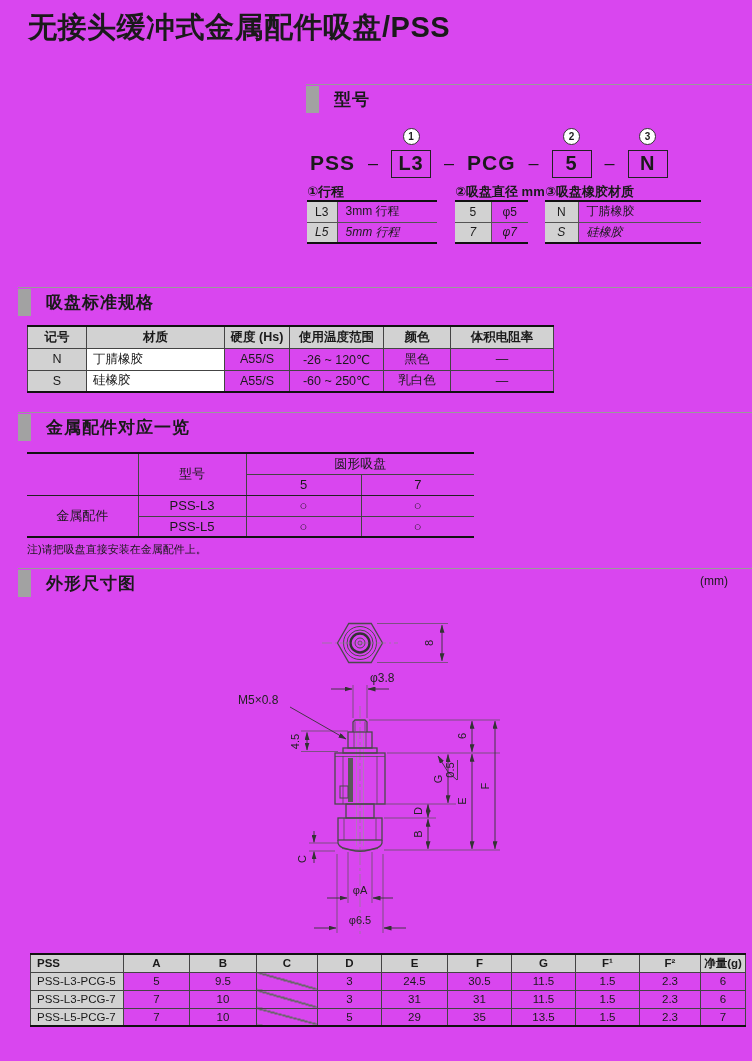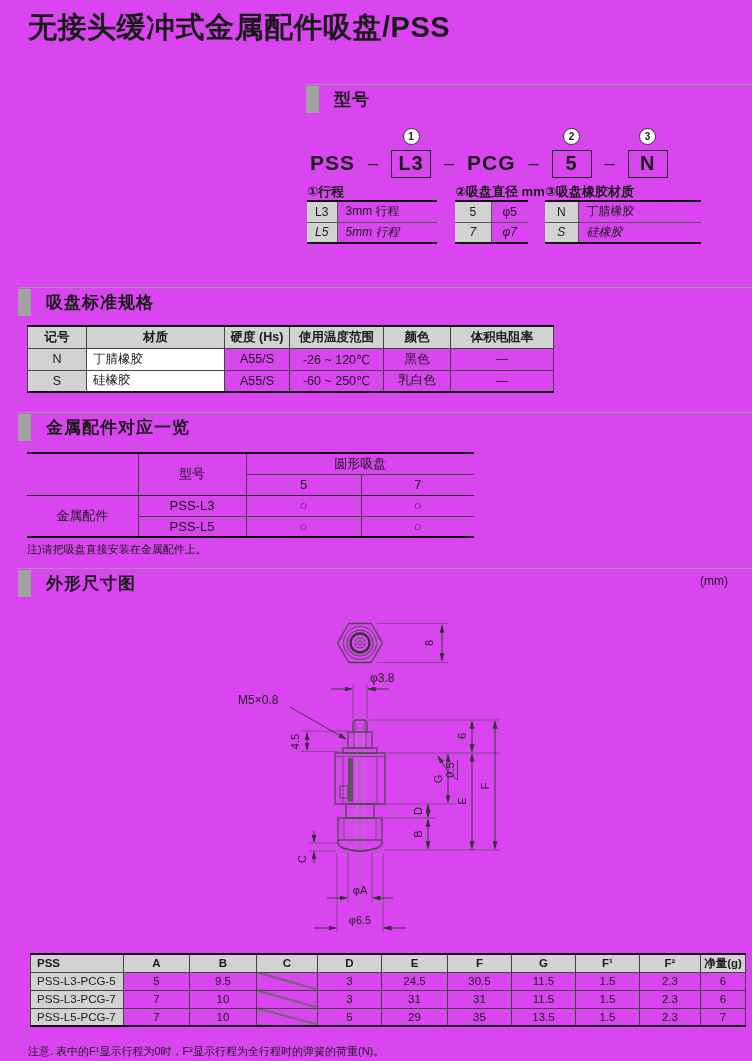--- a/index.html
+++ b/index.html
@@ -406,15 +406,14 @@
       <td>5</td>
       <td>29</td>
       <td>35</td>
       <td>13.5</td>
       <td>1.5</td>
       <td>2.3</td>
       <td>7</td>
     </tr>
   </tbody>
     </table>
-  <div class="note" style="left:28px;top:1044px;">注意. 表中的F¹显示行程为0时，F²显示行程为全行程时的弹簧的荷重(N)。</div>
 
 </div>
 
 </body></html>

